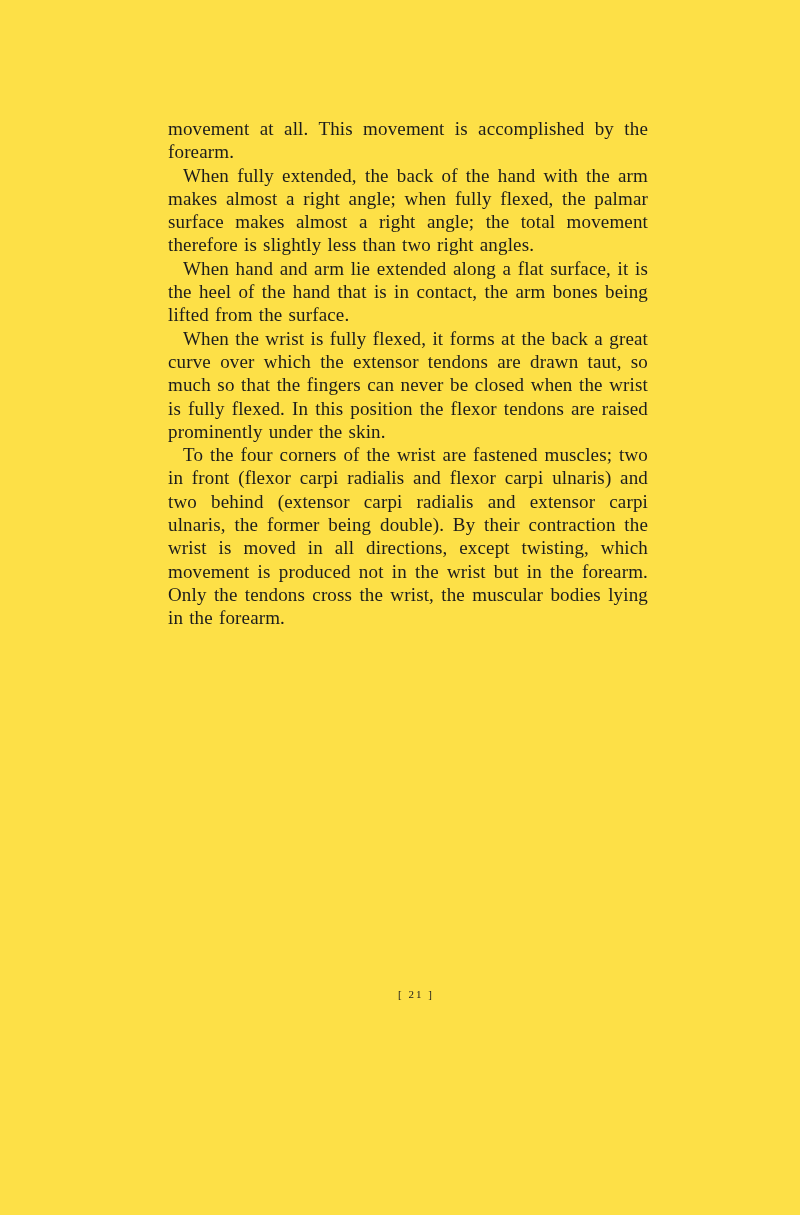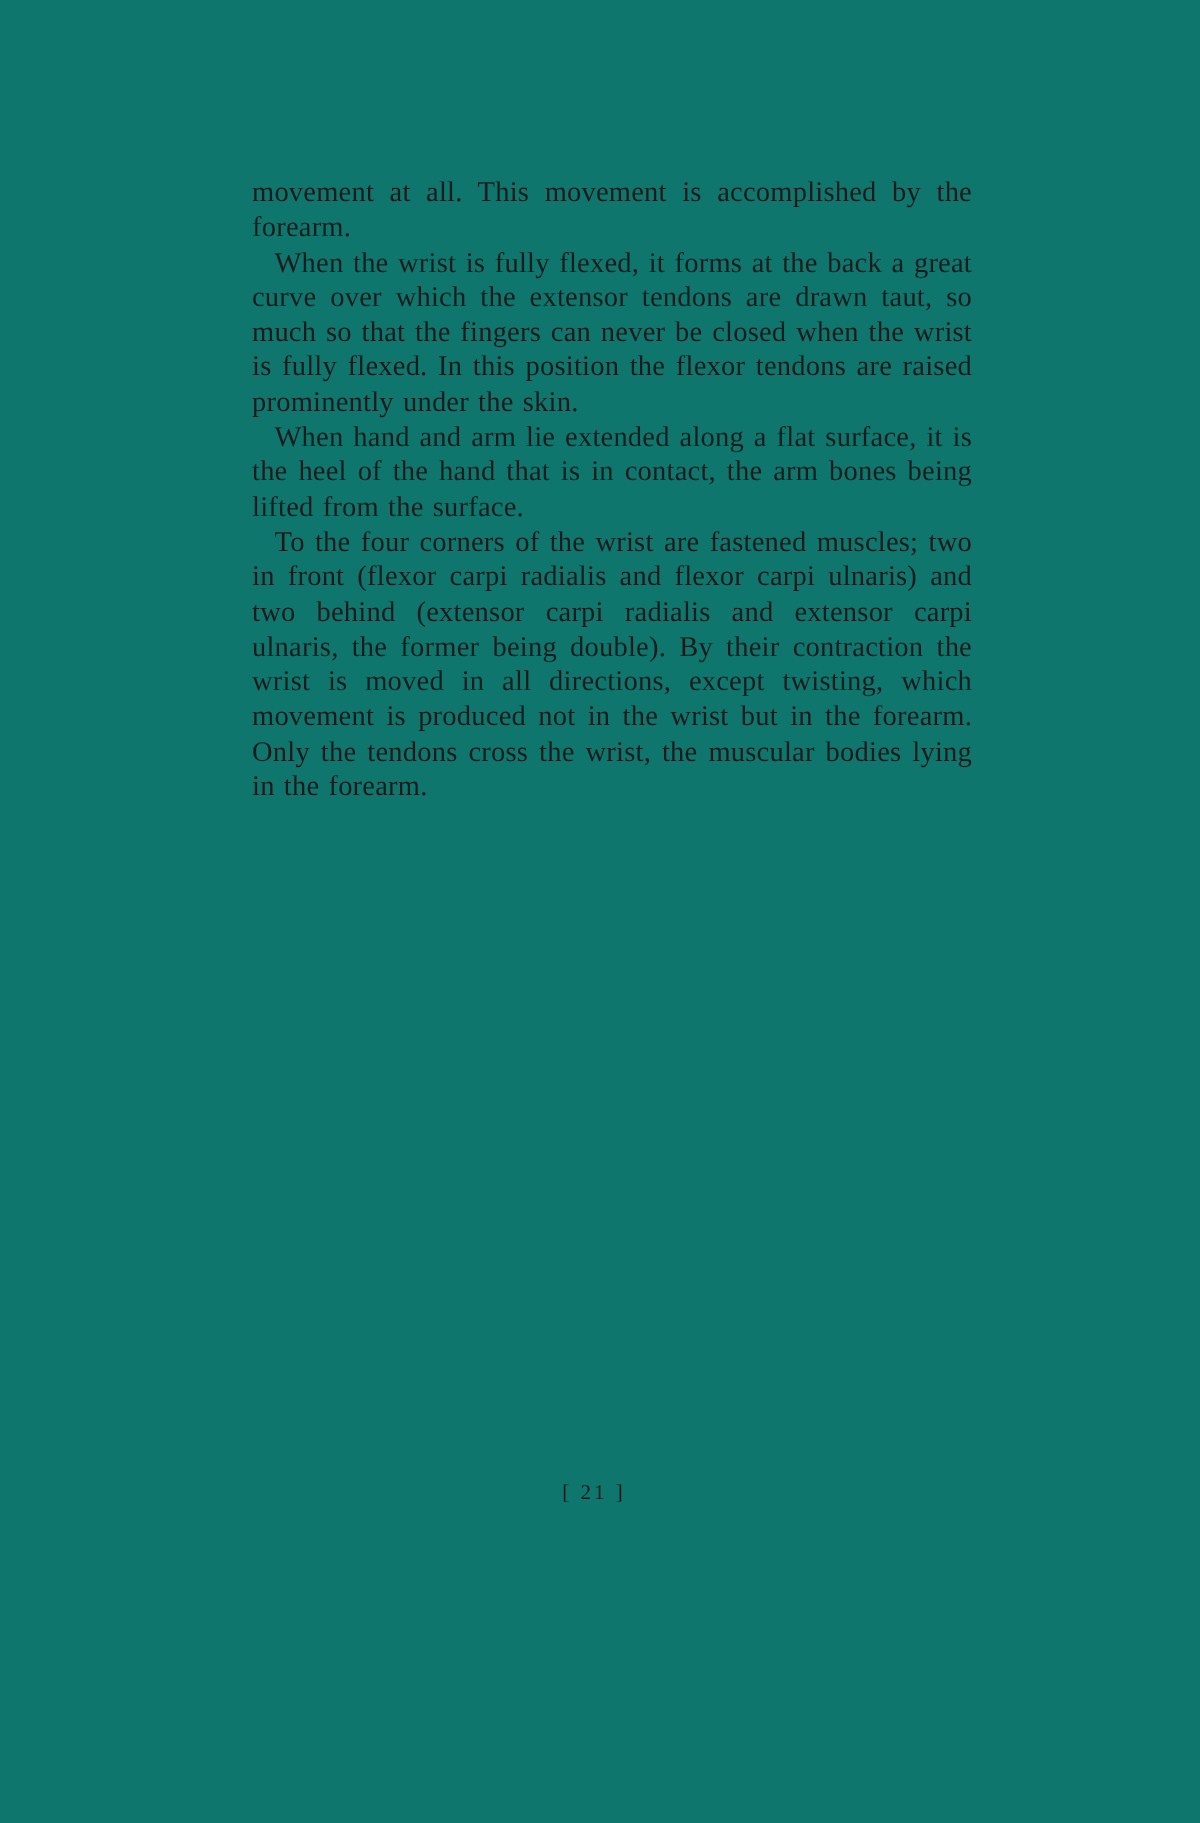--- a/index.html
+++ b/index.html
@@ -4,21 +4,21 @@
 <style>
   html, body {
     margin: 0;
     padding: 0;
     background: #ffffff;
   }
   .page {
     position: relative;
     width: 800px;
     height: 1215px;
-    background: #0f766e;
+    background: #fde047;
     overflow: hidden;
   }
   .text-block {
     position: absolute;
     left: 168px;
     top: 117px;
     width: 480px;
     font-family: "Liberation Serif", "DejaVu Serif", serif;
     font-size: 19px;
     line-height: 23.3px;
@@ -29,34 +29,35 @@
   .para {
     margin: 0;
     text-align: justify;
     text-indent: 15px;
   }
   .para.continued {
     text-indent: 0;
   }
   .folio {
     position: absolute;
-    left: 156px;
+    left: 176px;
     top: 988px;
     width: 480px;
     text-align: center;
     font-family: "Liberation Serif", "DejaVu Serif", serif;
-    font-size: 14px;
+    font-size: 11px;
     letter-spacing: 2px;
     color: #1c1c1c;
   }
 </style>
 </head>
 <body>
 
 <div class="page">
   <div class="text-block">
     <p class="para continued">movement at all. This movement is accomplished by the forearm.</p>
+    <p class="para">When fully extended, the back of the hand with the arm makes almost a right angle; when fully flexed, the palmar surface makes almost a right angle; the total movement therefore is slightly less than two right angles.</p>
+    <p class="para">When hand and arm lie extended along a flat surface, it is the heel of the hand that is in contact, the arm bones being lifted from the surface.</p>
     <p class="para">When the wrist is fully flexed, it forms at the back a great curve over which the extensor tendons are drawn taut, so much so that the fingers can never be closed when the wrist is fully flexed. In this position the flexor tendons are raised prominently under the skin.</p>
-    <p class="para">When hand and arm lie extended along a flat surface, it is the heel of the hand that is in contact, the arm bones being lifted from the surface.</p>
     <p class="para">To the four corners of the wrist are fastened muscles; two in front (flexor carpi radialis and flexor carpi ulnaris) and two behind (extensor carpi radialis and extensor carpi ulnaris, the former being double). By their contraction the wrist is moved in all directions, except twisting, which movement is produced not in the wrist but in the forearm. Only the tendons cross the wrist, the muscular bodies lying in the forearm.</p>
   </div>
   <div class="folio">[ 21 ]</div>
 </div>
 
 </body></html>

